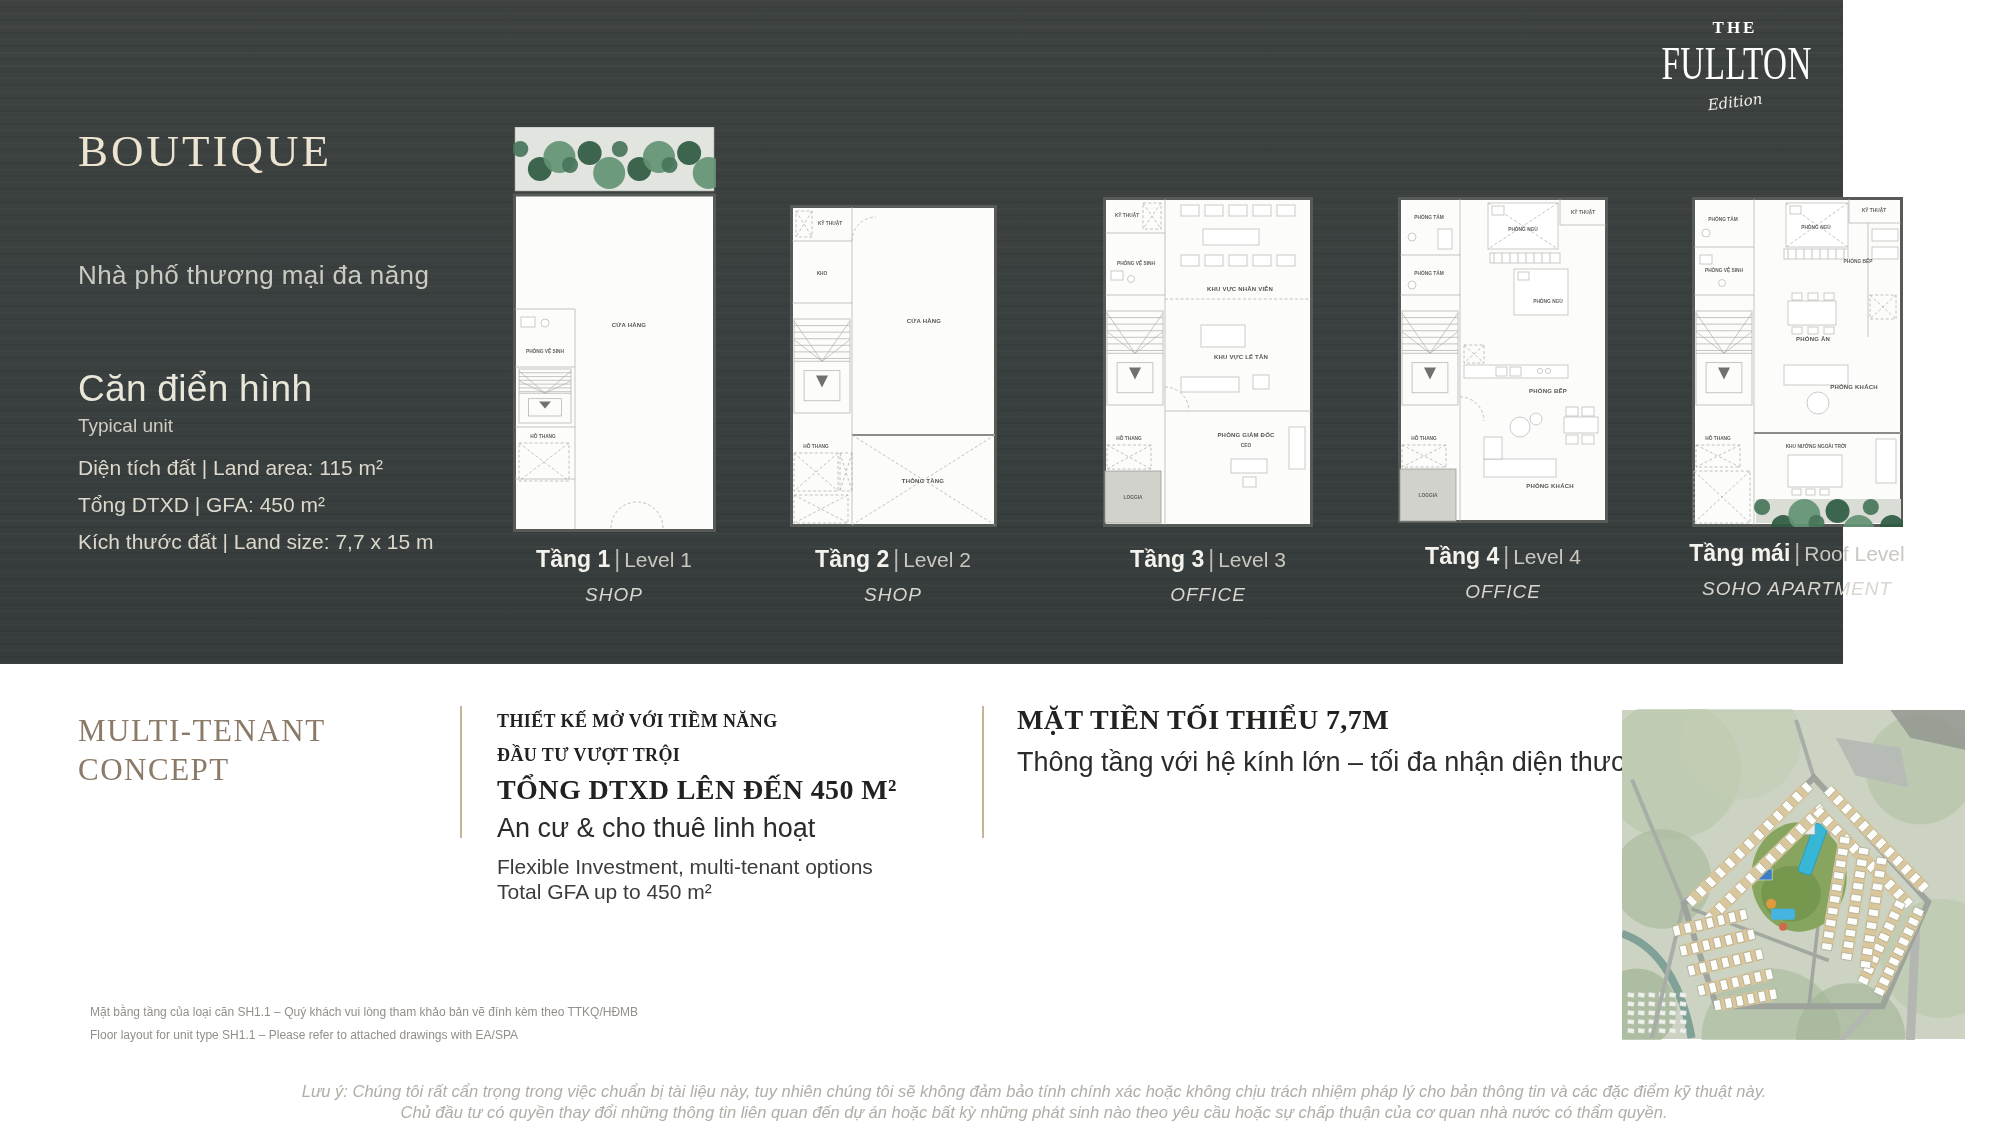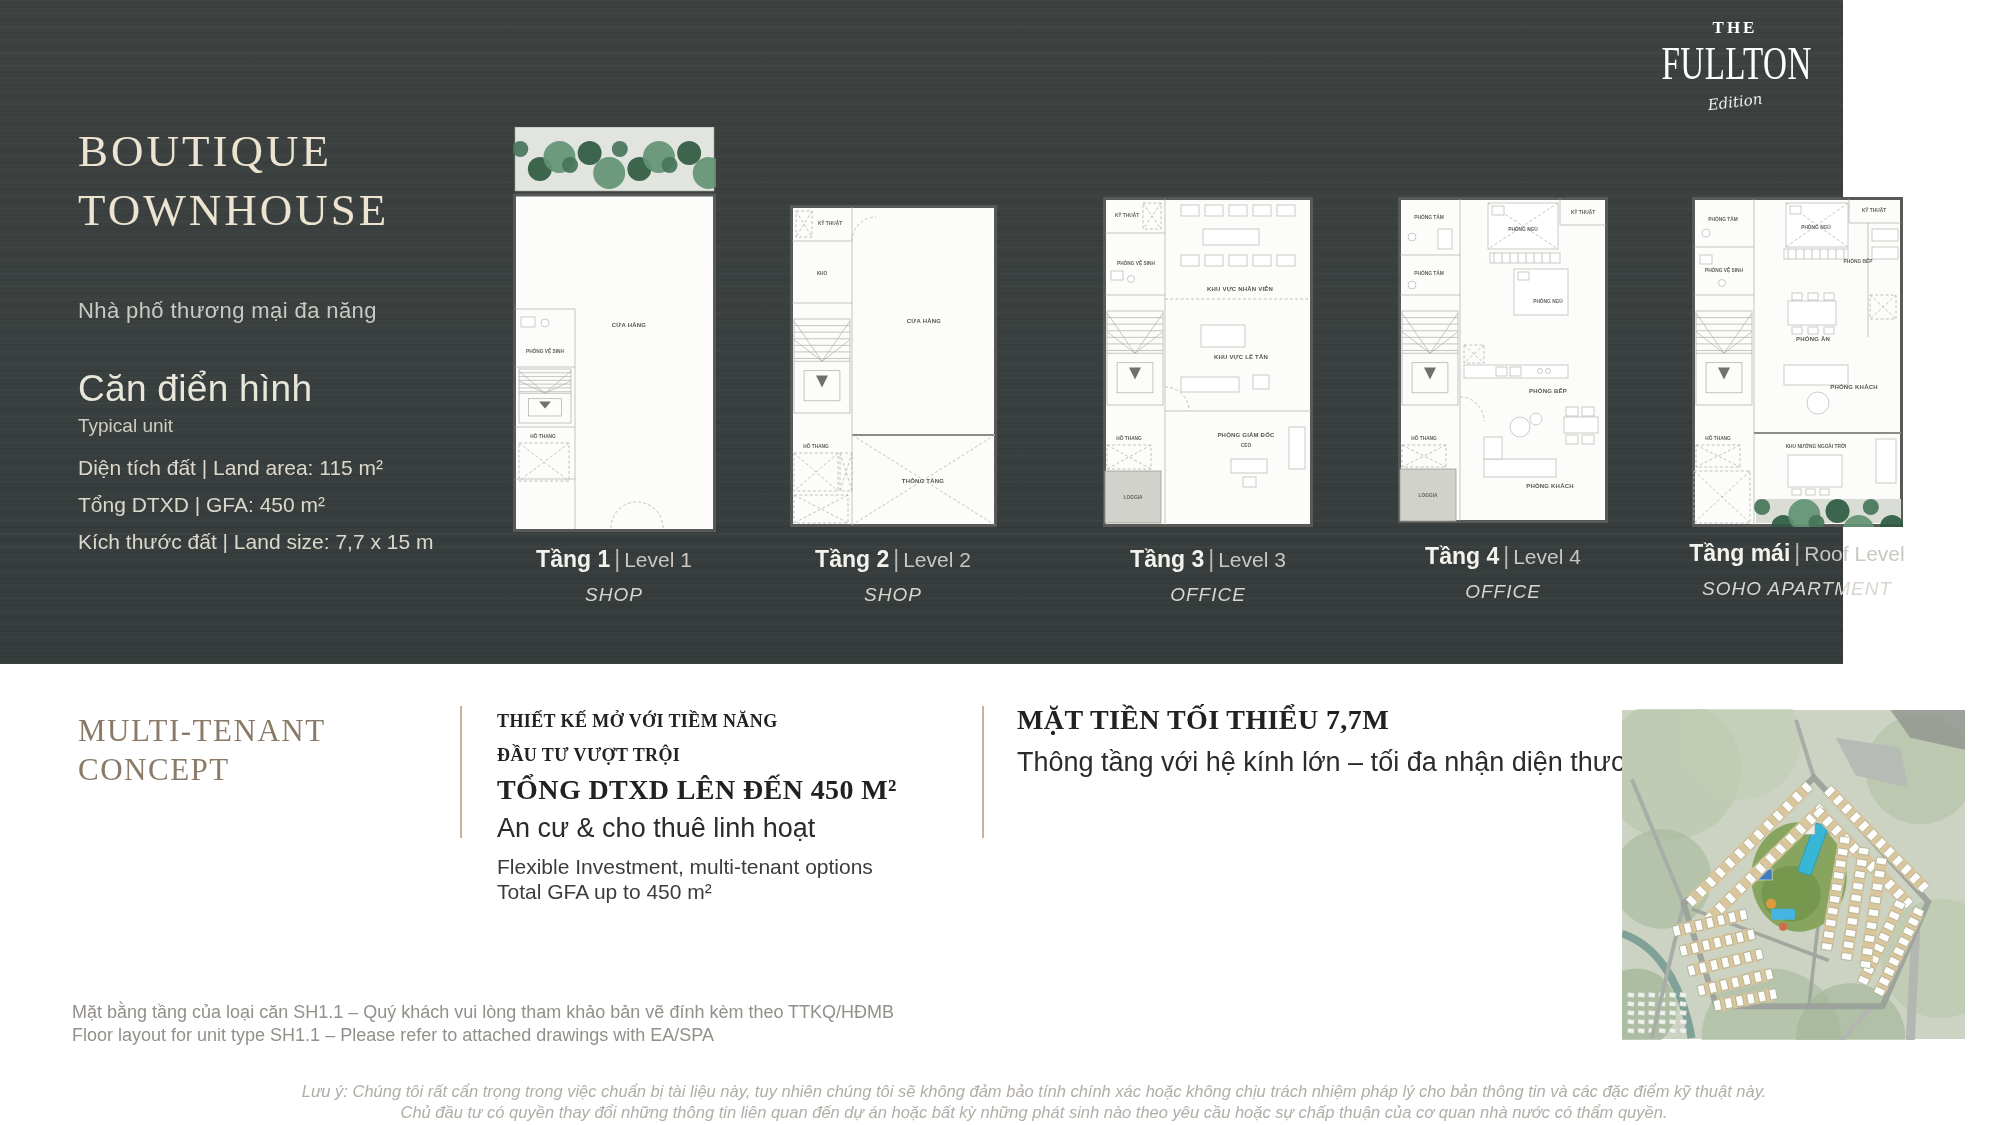--- a/index.html
+++ b/index.html
@@ -9,21 +9,21 @@
   .dark{position:absolute;left:0;top:0;width:1843px;height:664px;background:linear-gradient(180deg,#3d4241 0%,#3a403f 55%,#363c3b 100%);}
   .dark .stripes{position:absolute;inset:0;background:repeating-linear-gradient(180deg,rgba(255,255,255,0.028) 0 1.5px,rgba(0,0,0,0) 1.5px 6.5px,rgba(0,0,0,0.05) 6.5px 8px,rgba(0,0,0,0) 8px 13px);}
   .dark > *{position:absolute;}
 
   .brand{right:28px;top:18px;width:160px;text-align:center;color:#ffffff;}
   .brand-the{font-family:"Liberation Serif",serif;font-size:17px;letter-spacing:3px;font-weight:600;}
   .brand-name{font-family:"Liberation Serif",serif;font-size:36px;font-weight:400;letter-spacing:0.5px;transform:scale(0.92,1.28);transform-origin:50% 20%;margin-top:1px;}
   .brand-edition{font-family:"DejaVu Serif",serif;font-style:italic;font-size:15px;margin-top:12px;transform:rotate(-7deg);color:#f2efe8;}
 
   .hero-title{left:78px;top:122px;font-family:"Liberation Serif",serif;font-size:45px;line-height:59px;letter-spacing:3px;color:#ece4d1;font-weight:400;}
-  .hero-sub{left:78px;top:260px;font-size:22px;color:#c9cac1;letter-spacing:0.4px;margin-top:38px;}
+  .hero-sub{left:78px;top:260px;font-size:26px;color:#c9cac1;letter-spacing:0.4px;}
 
   .unit-vi{left:78px;top:368px;font-size:37px;color:#e9e6da;font-weight:400;letter-spacing:0.3px;}
   .unit-en{left:78px;top:415px;font-size:19px;color:#cfccc2;}
   .specs{left:78px;top:449px;font-size:21px;color:#dcd8cc;line-height:37px;}
 
   .plan-fig{position:absolute;}
   .plan-canvas{position:absolute;left:0;top:0;}
   .plan-canvas svg{display:block;}
 
   .plan-cap{position:absolute;width:260px;text-align:center;color:#f1efe9;}
@@ -47,21 +47,21 @@
   .design-subvi{left:497px;top:149px;font-size:27px;color:#2b2b29;}
   .design-suben{left:497px;top:190px;font-size:21px;line-height:25px;color:#3c3c3a;}
 
   .front-t{left:1017px;top:40px;font-family:"Liberation Serif",serif;font-weight:bold;font-size:28px;color:#21211f;letter-spacing:0.4px;}
   .front-subvi{left:1017px;top:83px;font-size:27px;color:#2b2b29;}
   .front-suben{left:1017px;top:123px;font-size:21px;line-height:25px;color:#3c3c3a;}
 
   .sitemap{left:1622px;top:45px;width:343px;height:331px;}
   .sitemap svg{display:block;}
 
-  .footnote{left:72px;top:337px;font-size:18px;line-height:23px;color:#93908a;}
+  .footnote{left:90px;top:337px;font-size:12px;line-height:23px;color:#93908a;}
   .disclaimer{left:0;top:417px;width:2000px;text-align:center;font-style:italic;font-size:16.5px;line-height:21px;color:#b1aea7;padding-left:34px;}
 
   
   .fpbg{fill:#fcfcfb;stroke:none;}
   .wall{fill:none;stroke:#585a58;stroke-width:3;}
   .thin{stroke:#adadaa;stroke-width:0.7;fill:none;}
   .wall2{stroke:#8a8c8a;stroke-width:1.8;fill:none;}
   .dash{stroke:#b3b3af;stroke-width:0.8;fill:none;stroke-dasharray:3 2.2;}
   .furn{fill:#ffffff;stroke:#b5b5b0;stroke-width:0.7;}
   .grayroom{fill:#d2d2cd;stroke:#9c9c97;stroke-width:0.8;}
@@ -87,21 +87,20 @@
     <div class="stripes"></div>
 
     <div class="brand">
       <div class="brand-the">THE</div>
       <div class="brand-name">FULLTON</div>
       <div class="brand-edition">Edition</div>
     </div>
 
     <div class="hero-title">
       <div>BOUTIQUE</div>
-      <div>TOWNHOUSE</div>
     </div>
     <div class="hero-sub">Nhà phố thương mại đa năng</div>
 
     <div class="unit-vi">Căn điển hình</div>
     <div class="unit-en">Typical unit</div>
     <div class="specs">
       <div>Diện tích đất | Land area:  115 m²</div>
       <div>Tổng DTXD | GFA: 450 m²</div>
       <div>Kích thước đất | Land size: 7,7 x 15 m</div>
     </div>

